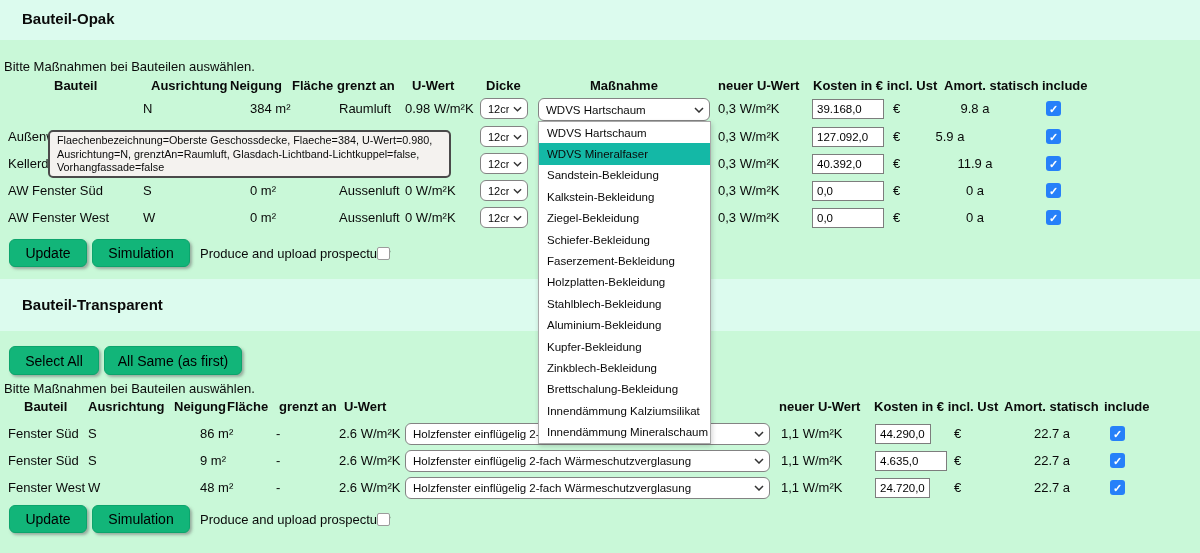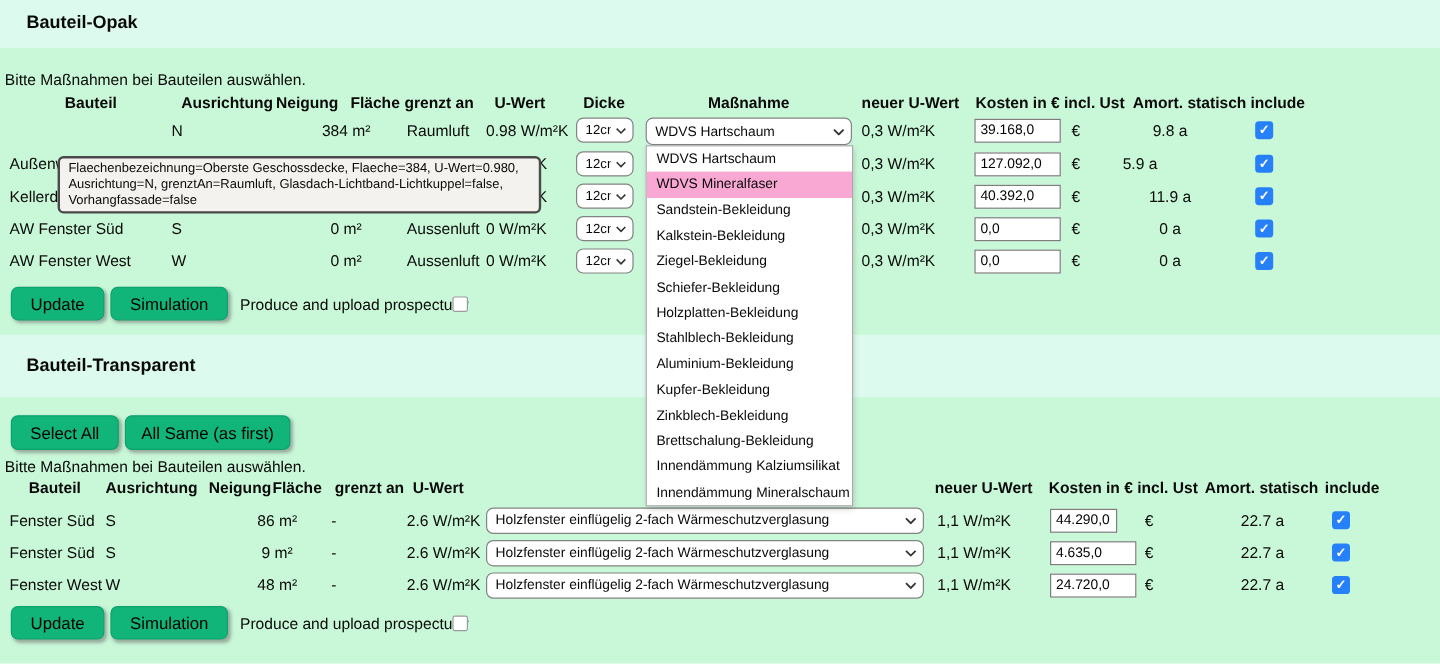--- a/index.html
+++ b/index.html
@@ -5,21 +5,21 @@
   html,body{margin:0;padding:0}
   #app{position:relative;width:1200px;height:553px;background:#c9f8d8;
        font-family:"Liberation Sans",sans-serif;color:#0a0a0a;overflow:hidden}
   .band{position:absolute;left:0;width:1200px;background:#dcfbee}
   .sec-title{position:absolute;left:22px;font-size:15px;font-weight:bold;white-space:nowrap}
   .hint{position:absolute;left:4px;font-size:13px;white-space:nowrap}
   .hdr span{position:absolute;font-weight:bold;font-size:13px;white-space:nowrap;top:0}
   .hdr{position:absolute;left:0;width:1200px;height:18px}
   .row{position:absolute;left:0;width:1200px;height:20px;font-size:13px;line-height:20px}
   .row>span{position:absolute;white-space:nowrap;top:0}
-  .r{text-align:center}
+  .r{text-align:left}
   .c{text-align:center}
   .sel{position:absolute;background:#fff;border:1px solid #838383;border-radius:6px;
        display:flex;align-items:center;justify-content:space-between;box-sizing:border-box;
        font-size:11px;padding:0 5px 0 7px;line-height:normal;cursor:default}
   .sel .txt{overflow:hidden;white-space:nowrap;flex:1}
   .sel svg{flex:none;margin-left:4px}
   .input{position:absolute;box-sizing:border-box;height:20px;border:1px solid #7d7d7d;
          background:#fff;font-size:11.5px;padding:1px 4px;font-family:inherit;color:#000}
   .cb{position:absolute;width:15px;height:15px;background:#2680f9;border-radius:3px;
       display:flex;align-items:center;justify-content:center}
@@ -32,21 +32,21 @@
        display:flex;align-items:center;justify-content:center;white-space:nowrap}
   .tooltip{position:absolute;left:48px;top:130px;width:403px;height:48px;background:#f4f2ef;
        border:2px solid #4a4a4a;border-radius:5px;box-sizing:border-box;padding:2px 7px;
        font-size:10.8px;line-height:13.5px;white-space:nowrap;z-index:20}
   .overlay-sel{z-index:30}
   .ddl{position:absolute;left:538px;top:121px;width:173px;background:#fff;
        border:1px solid #a9a9a9;box-sizing:border-box;z-index:30;
        box-shadow:1px 2px 5px rgba(0,0,0,0.18)}
   .ddl .opt{height:21.4px;display:flex;align-items:center;padding-left:8px;
        font-size:11.5px;white-space:nowrap;cursor:default}
-  .ddl .opt.hl{background:#f9a8d4}
+  .ddl .opt.hl{background:#14b8a6}
   .lbl{position:absolute;font-size:13px;white-space:nowrap}
 </style>
 </head>
 <body>
 
 <div id="app">
 
   <div class="band" style="top:0;height:40px"></div>
   <div class="sec-title" style="top:10px">Bauteil-Opak</div>
 
@@ -225,21 +225,21 @@
     <span class="r" style="left:200px;width:62px">48 m²</span>
     <span style="left:276px">-</span>
     <span style="left:339px">2.6 W/m²K</span>
     <div class="sel" style="left:405px;top:-1px;width:365px;height:22px;font-size:11.5px">
       <span class="txt">Holzfenster einflügelig 2-fach Wärmeschutzverglasung</span>
       <svg width="10" height="6" viewBox="0 0 10 6">
           <path d="M1 1l4 4 4-4" fill="none" stroke="#333" stroke-width="1.5"></path>
         </svg>
     </div>
     <span style="left:781px">1,1 W/m²K</span>
-    <input class="input" style="left: 875px; width: 72px;" value="24.720,0">
+    <input class="input" style="left: 875px; width: 55px;" value="24.720,0">
     <span style="left:954px">€</span>
     <span class="c" style="left:1022px;width:60px">22.7 a</span>
     <span class="cb" style="left:1110px;top:2px"></span>
   </div>
 
   <button class="btn" style="left:9px;top:505px;width:78px;height:28px">Update</button>
   <button class="btn" style="left:92px;top:505px;width:98px;height:28px">Simulation</button>
   <span class="lbl" style="left:200px;top:512px">Produce and upload prospectus?</span>
   <span class="cb-empty" style="left:377px;top:513px"></span>
 
@@ -255,20 +255,21 @@
         <path d="M1 1l4 4 4-4" fill="none" stroke="#333" stroke-width="1.5"></path>
       </svg>
   </div>
   <div class="ddl">
     <div class="opt">WDVS Hartschaum</div>
     <div class="opt hl">WDVS Mineralfaser</div>
     <div class="opt">Sandstein-Bekleidung</div>
     <div class="opt">Kalkstein-Bekleidung</div>
     <div class="opt">Ziegel-Bekleidung</div>
     <div class="opt">Schiefer-Bekleidung</div>
+    <div class="opt">Faserzement-Bekleidung</div>
     <div class="opt">Holzplatten-Bekleidung</div>
     <div class="opt">Stahlblech-Bekleidung</div>
     <div class="opt">Aluminium-Bekleidung</div>
     <div class="opt">Kupfer-Bekleidung</div>
     <div class="opt">Zinkblech-Bekleidung</div>
     <div class="opt">Brettschalung-Bekleidung</div>
     <div class="opt">Innendämmung Kalziumsilikat</div>
     <div class="opt">Innendämmung Mineralschaum</div>
   </div>
 

